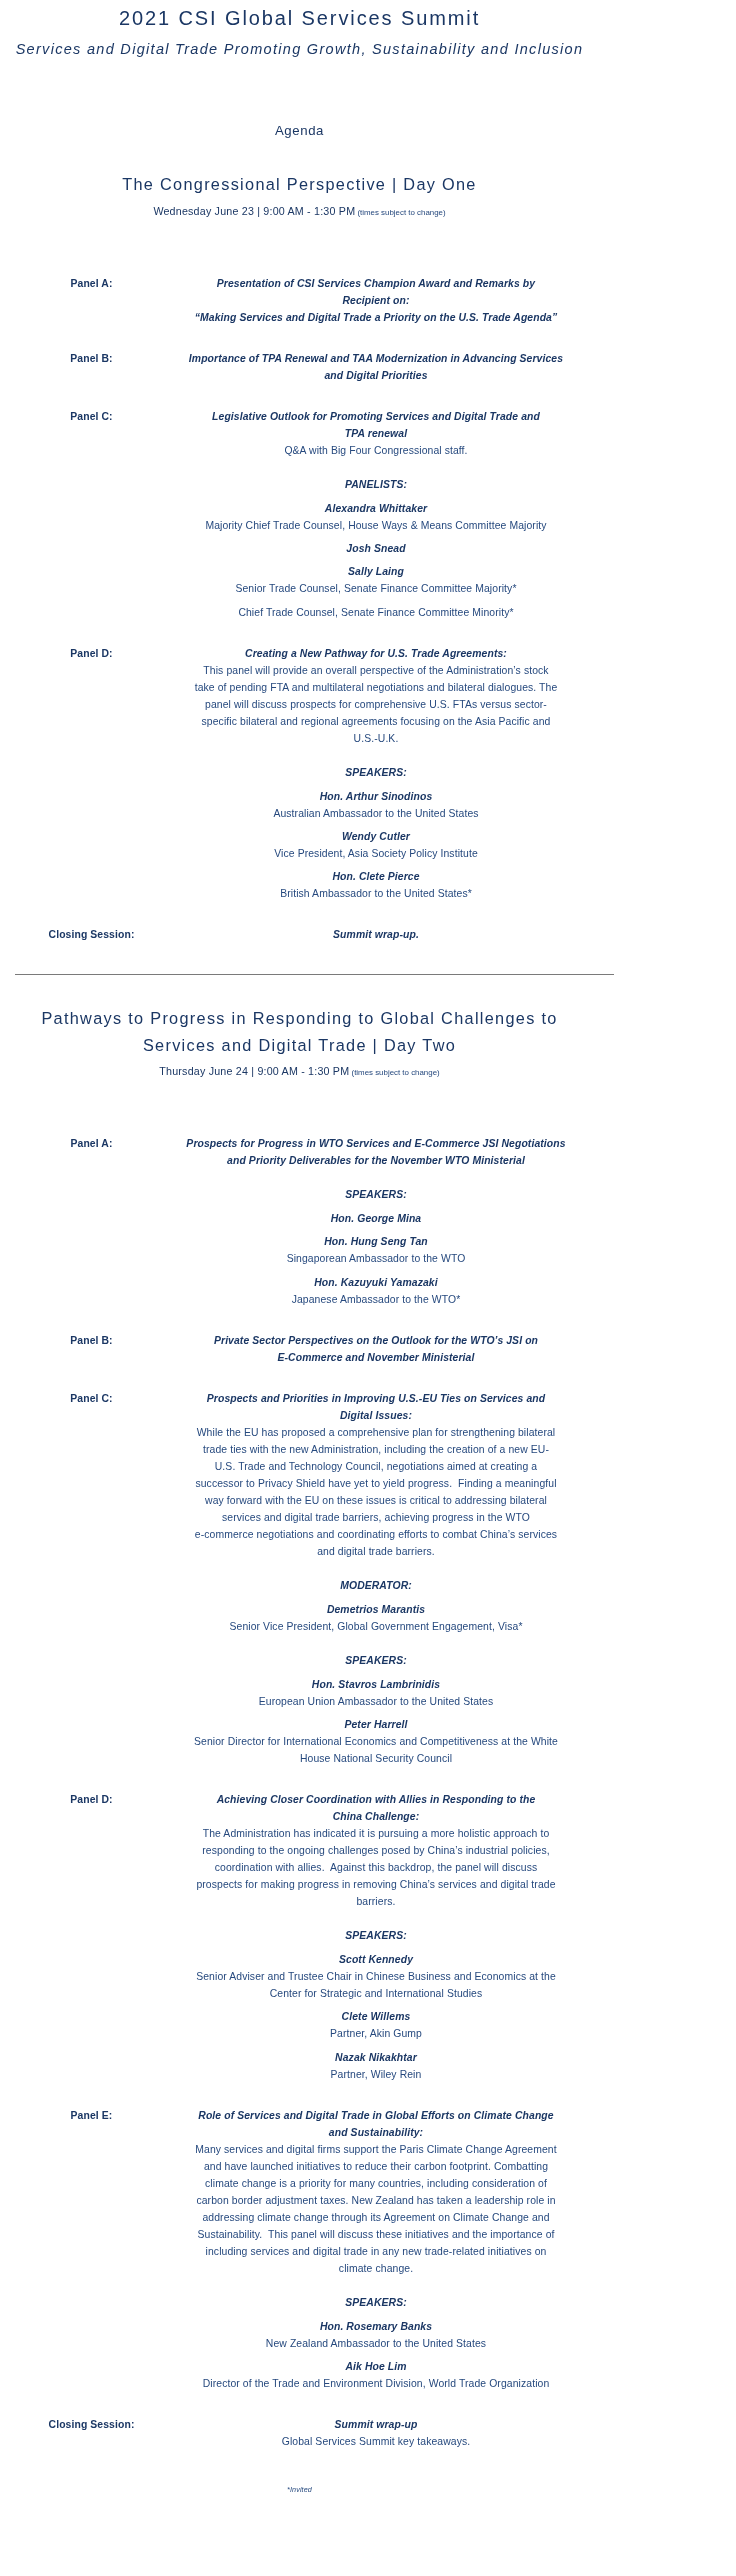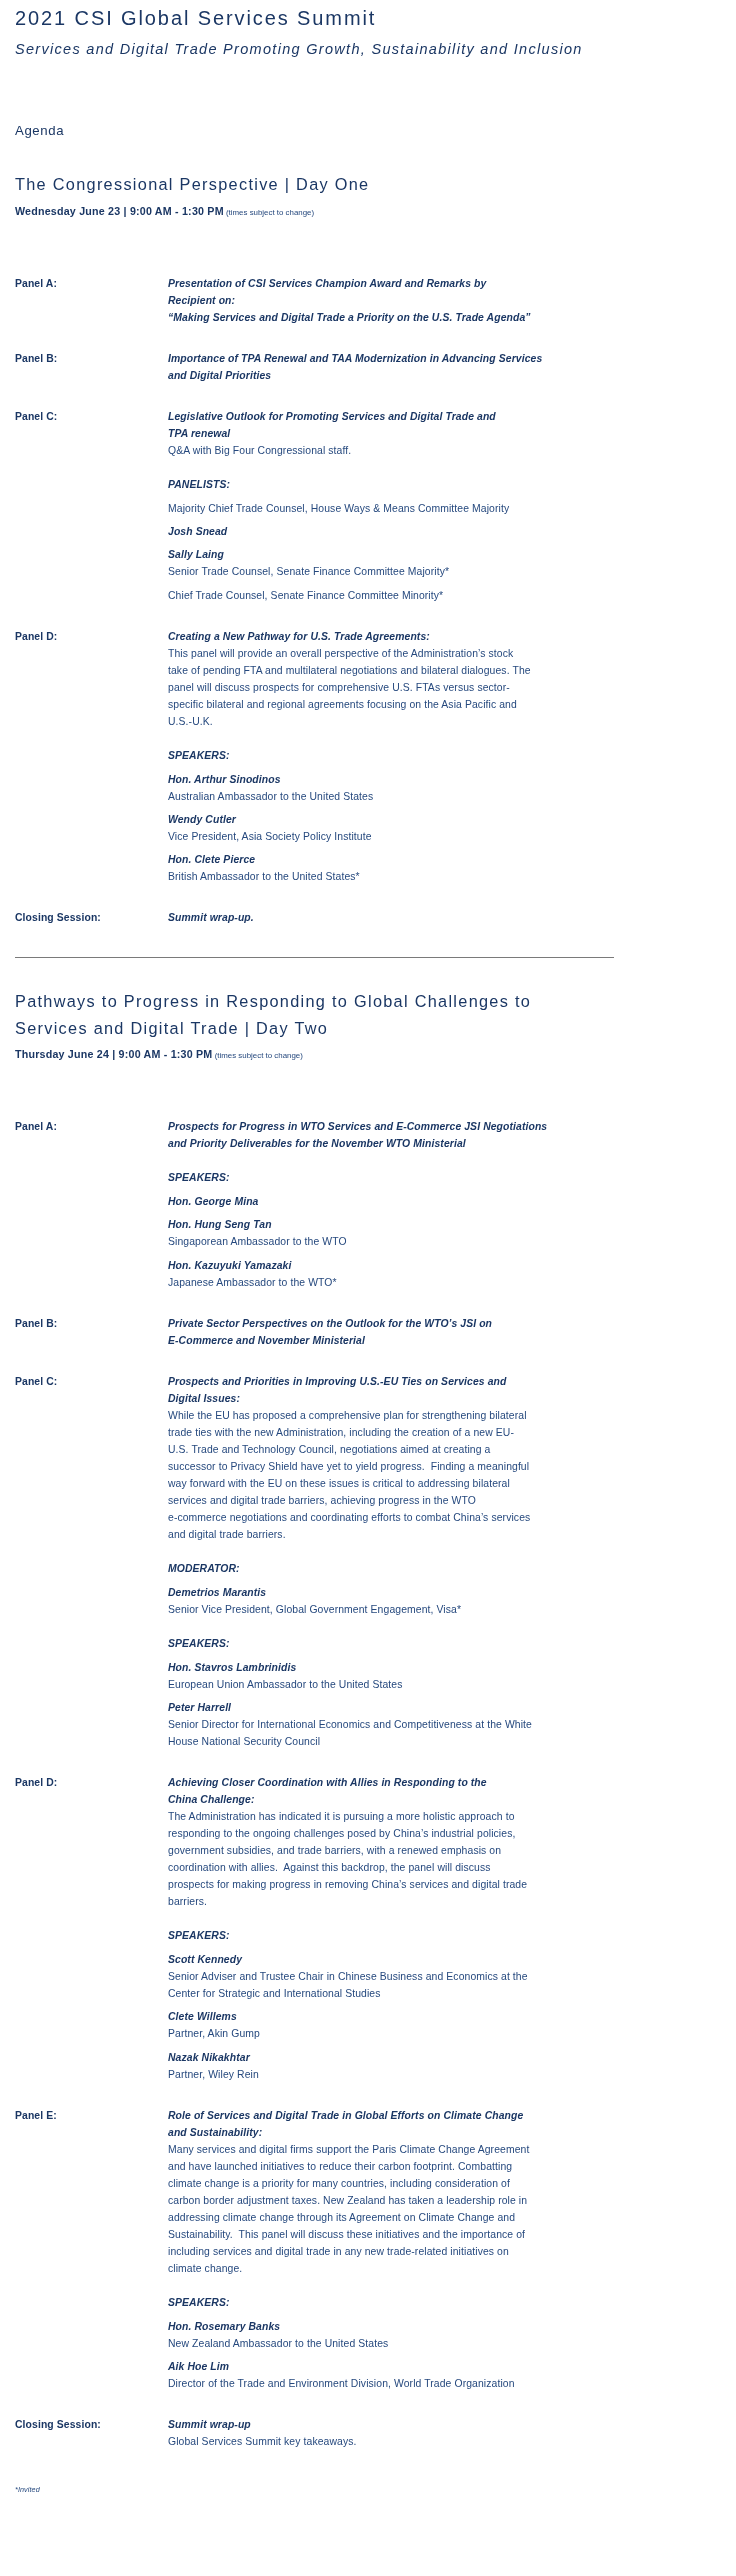--- a/index.html
+++ b/index.html
@@ -4,39 +4,40 @@
 <style>
   html,body{margin:0;padding:0;background:#ffffff;}
   .page{
     position:relative;
     width:614px;
     height:2576px;
     overflow:hidden;
     background:#ffffff;
     font-family:"Liberation Sans","DejaVu Sans",sans-serif;
     color:#26497e;
+    text-align:center;
   }
   .inner{padding:6.3px 30px 0 15px;}
   .page-title{
     font-size:20px;line-height:25px;letter-spacing:1.9px;
     color:#1b3764;font-weight:400;
   }
   .page-subtitle{
     font-size:14.5px;line-height:17.6px;letter-spacing:1.3px;
     color:#1b3764;margin-top:10px;font-style:italic;
   }
   .agenda-label{
     font-size:13.2px;line-height:17.6px;letter-spacing:0.6px;
     color:#1b3764;margin-top:63px;
   }
   .day-heading{margin-top:32px;color:#1b3764;}
   .day-section.second .day-heading{margin-top:30px;}
   .day-heading-line{font-size:16.3px;line-height:26.4px;letter-spacing:1.3px;white-space:pre;}
   .date-line{margin-top:5px;line-height:17px;white-space:pre;}
-  .date-main{font-size:10.7px;font-weight:bold;color:#1b3764;letter-spacing:0.2px;}
+  .date-main{font-size:10.7px;font-weight:normal;color:#1b3764;letter-spacing:0.2px;}
   .date-note{font-size:7.9px;color:#26497e;}
   .rows{margin-top:54px;}
   .row{display:grid;grid-template-columns:153px 1fr;}
   .row + .row{margin-top:24px;}
   .label{font-size:10.4px;font-weight:bold;color:#1b3764;line-height:17px;letter-spacing:0.1px;}
   .content{font-size:10.4px;line-height:17px;color:#26497e;letter-spacing:0.1px;}
   .line{white-space:pre;}
   .bold{font-weight:bold;color:#1b3764;font-style:italic;}
   .reg{color:#26497e;}
   .head{margin-top:17px;margin-bottom:7px;}
@@ -76,20 +77,21 @@
               </div>
             </div>
             <div class="row">
               <div class="label">Panel C:</div>
               <div class="content">
                 <div class="line bold">Legislative Outlook for Promoting Services and Digital Trade and</div>
                 <div class="line bold">TPA renewal</div>
                 <div class="line reg">Q&amp;A with Big Four Congressional staff.</div>
                 <div class="line bold head">PANELISTS:</div>
                 <div class="person">
+                  <div class="line bold">Alexandra Whittaker</div>
                   <div class="line reg">Majority Chief Trade Counsel, House Ways &amp; Means Committee Majority</div>
                 </div>
                 <div class="person">
                   <div class="line bold">Josh Snead</div>
                 </div>
                 <div class="person">
                   <div class="line bold">Sally Laing</div>
                   <div class="line reg">Senior Trade Counsel, Senate Finance Committee Majority*</div>
                 </div>
                 <div class="person">
@@ -193,21 +195,20 @@
                 </div>
               </div>
             </div>
             <div class="row">
               <div class="label">Panel D:</div>
               <div class="content">
                 <div class="line bold">Achieving Closer Coordination with Allies in Responding to the</div>
                 <div class="line bold">China Challenge:</div>
                 <div class="line reg">The Administration has indicated it is pursuing a more holistic approach to</div>
                 <div class="line reg">responding to the ongoing challenges posed by China’s industrial policies,</div>
-                <div class="line reg">government subsidies, and trade barriers, with a renewed emphasis on</div>
                 <div class="line reg">coordination with allies.  Against this backdrop, the panel will discuss</div>
                 <div class="line reg">prospects for making progress in removing China’s services and digital trade</div>
                 <div class="line reg">barriers.</div>
                 <div class="line bold head">SPEAKERS:</div>
                 <div class="person">
                   <div class="line bold">Scott Kennedy</div>
                   <div class="line reg">Senior Adviser and Trustee Chair in Chinese Business and Economics at the</div>
                   <div class="line reg">Center for Strategic and International Studies</div>
                 </div>
                 <div class="person">

